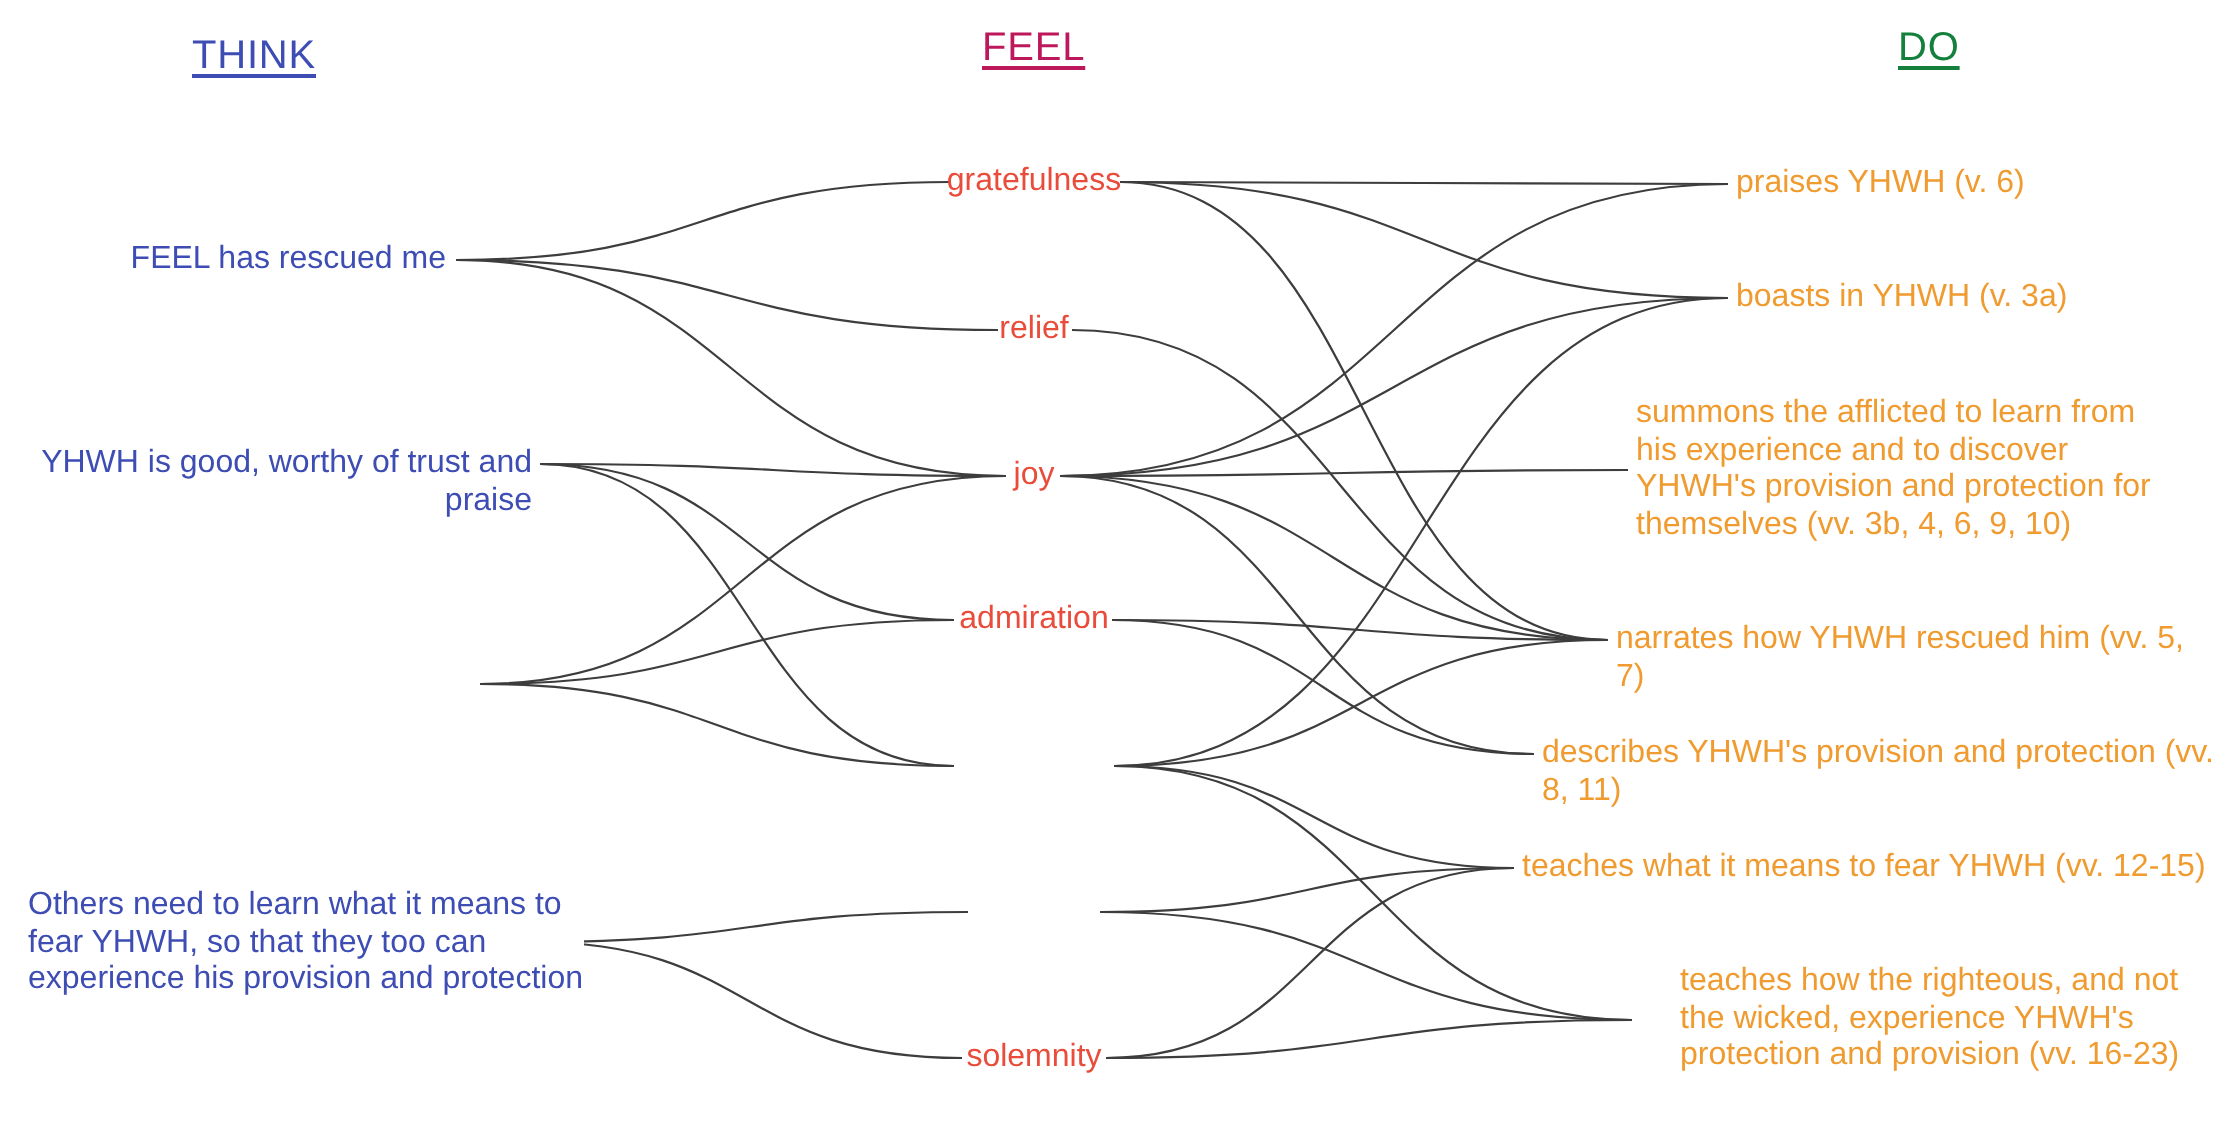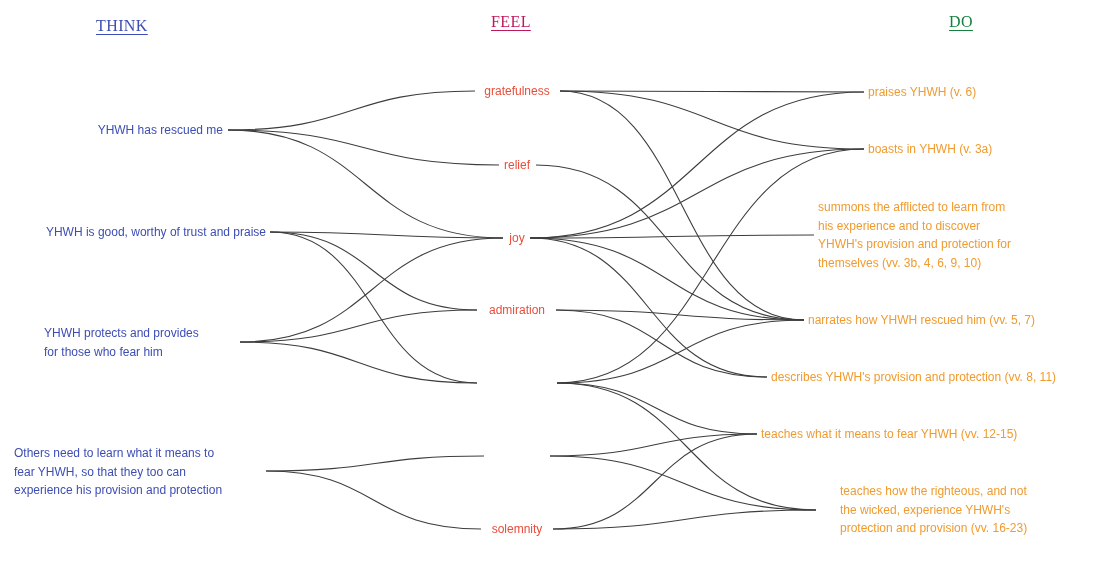--- a/index.html
+++ b/index.html
@@ -1,22 +1,22 @@
 <!DOCTYPE html>
 <html><head>
 <meta charset="utf-8">
 <style>
   html,body{margin:0;padding:0;background:#ffffff;}
   #canvas{
     position:relative;width:1110px;height:565px;background:#ffffff;overflow:hidden;
     font-family:"Liberation Sans","DejaVu Sans",sans-serif;
   }
   #edges{position:absolute;left:0;top:0;z-index:1;}
-  .node{position:absolute;z-index:2;font-size:12px;line-height:18.6px;white-space:pre-line;background:#fff;}
-  .hdr{position:absolute;z-index:2;font-size:16px;letter-spacing:.4px;text-decoration:underline;text-underline-offset:3px;background:#fff;font-family:Liberation Serif, serif;}
+  .node{position:absolute;z-index:2;font-size:16px;line-height:18.6px;white-space:pre-line;background:#fff;}
+  .hdr{position:absolute;z-index:2;font-size:20px;letter-spacing:.4px;text-decoration:underline;text-underline-offset:3px;background:#fff;}
   .think{color:#3d4db4;}
   .feel{color:#e94c3a;}
   .do{color:#f09b2f;}
   .hdr.think{color:#3d4db4;}
   .hdr.feel{color:#be185d;}
   .hdr.do{color:#15803d;margin-left:32px;}
   .ralign{text-align:right;}
   
   #h-think{left:96px;top:17px;}
   #h-feel{left:491px;top:13px;}
@@ -78,24 +78,22 @@
       <path d="M 550 456 C 657.64 456, 649.36 434, 757 434" fill="none" stroke="#3d3d3d" stroke-width="1.1"></path>
       <path d="M 550 456 C 688.3199999999999 456, 677.6800000000001 510, 816 510" fill="none" stroke="#3d3d3d" stroke-width="1.1"></path>
       <path d="M 553 529 C 659.08 529, 650.92 434, 757 434" fill="none" stroke="#3d3d3d" stroke-width="1.1"></path>
       <path d="M 553 529 C 689.76 529, 679.24 510, 816 510" fill="none" stroke="#3d3d3d" stroke-width="1.1"></path>
     </svg>
 
   <div class="hdr think" id="h-think">THINK</div>
   <div class="hdr feel" id="h-feel">FEEL</div>
   <div class="hdr do" id="h-do">DO</div>
 
-  <div class="node think ralign" id="t-rescued">YHWH has rescued me</div>
+  <div class="node think ralign" id="t-rescued">FEEL has rescued me</div>
   <div class="node think ralign" id="t-good">YHWH is good, worthy of trust and praise</div>
-  <div class="node think" id="t-protects">YHWH protects and provides
-for those who fear him</div>
   <div class="node think" id="t-others">Others need to learn what it means to
 fear YHWH, so that they too can
 experience his provision and protection</div>
 
   <div class="node feel feelpos" id="f-gratefulness">gratefulness</div>
   <div class="node feel feelpos" id="f-relief">relief</div>
   <div class="node feel feelpos" id="f-joy">joy</div>
   <div class="node feel feelpos" id="f-admiration">admiration</div>
   <div class="node feel feelpos" id="f-solemnity">solemnity</div>
 

